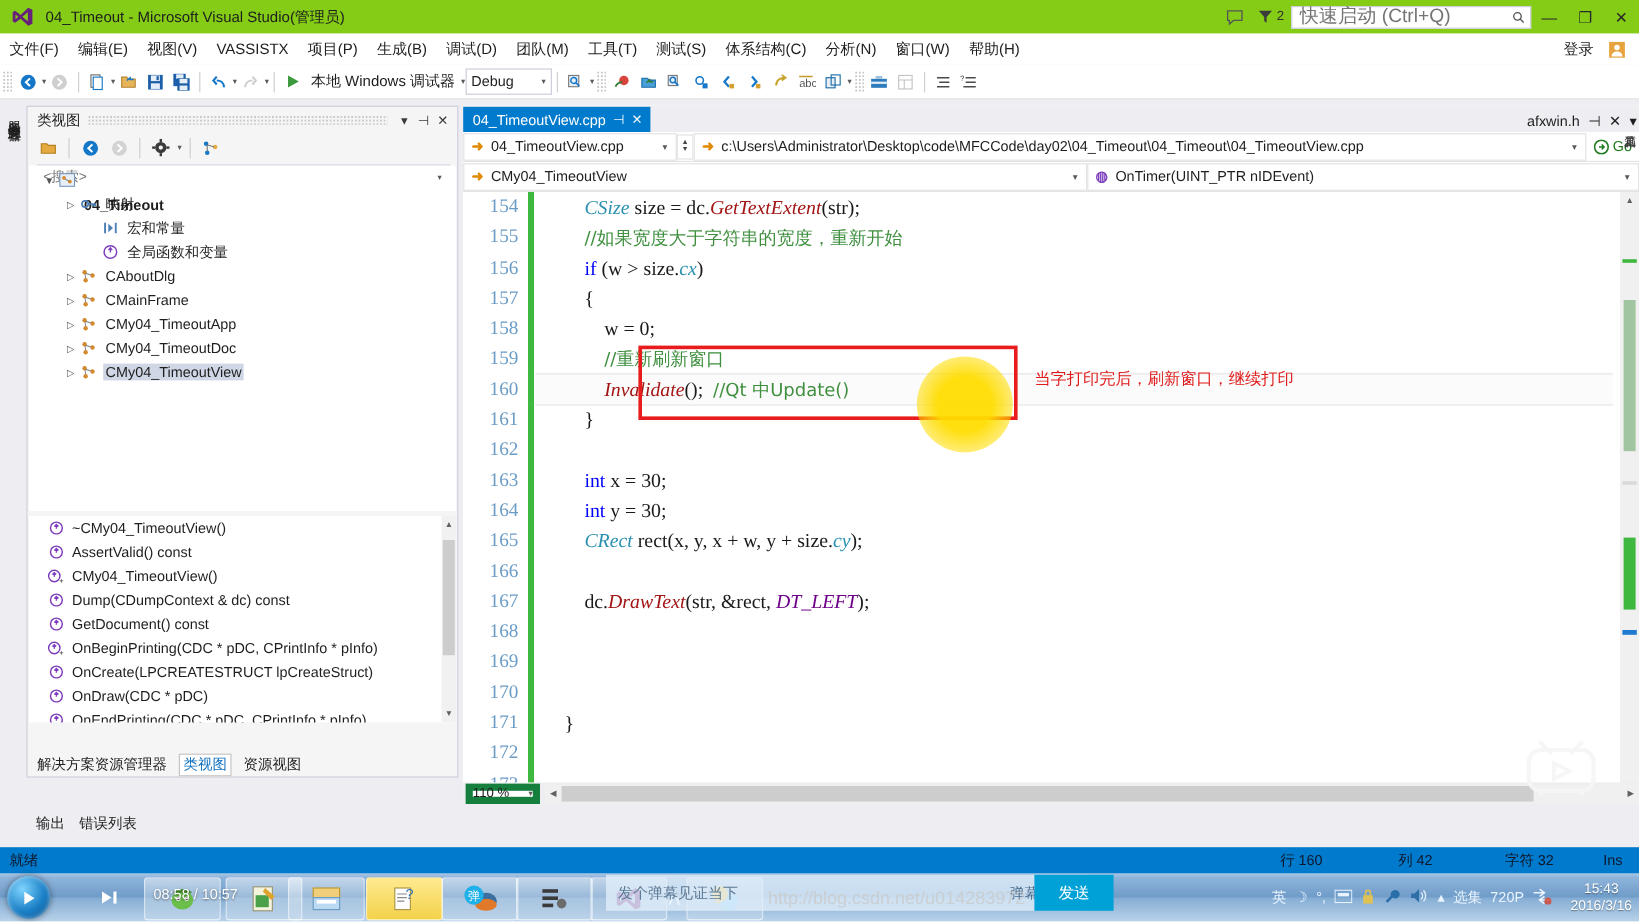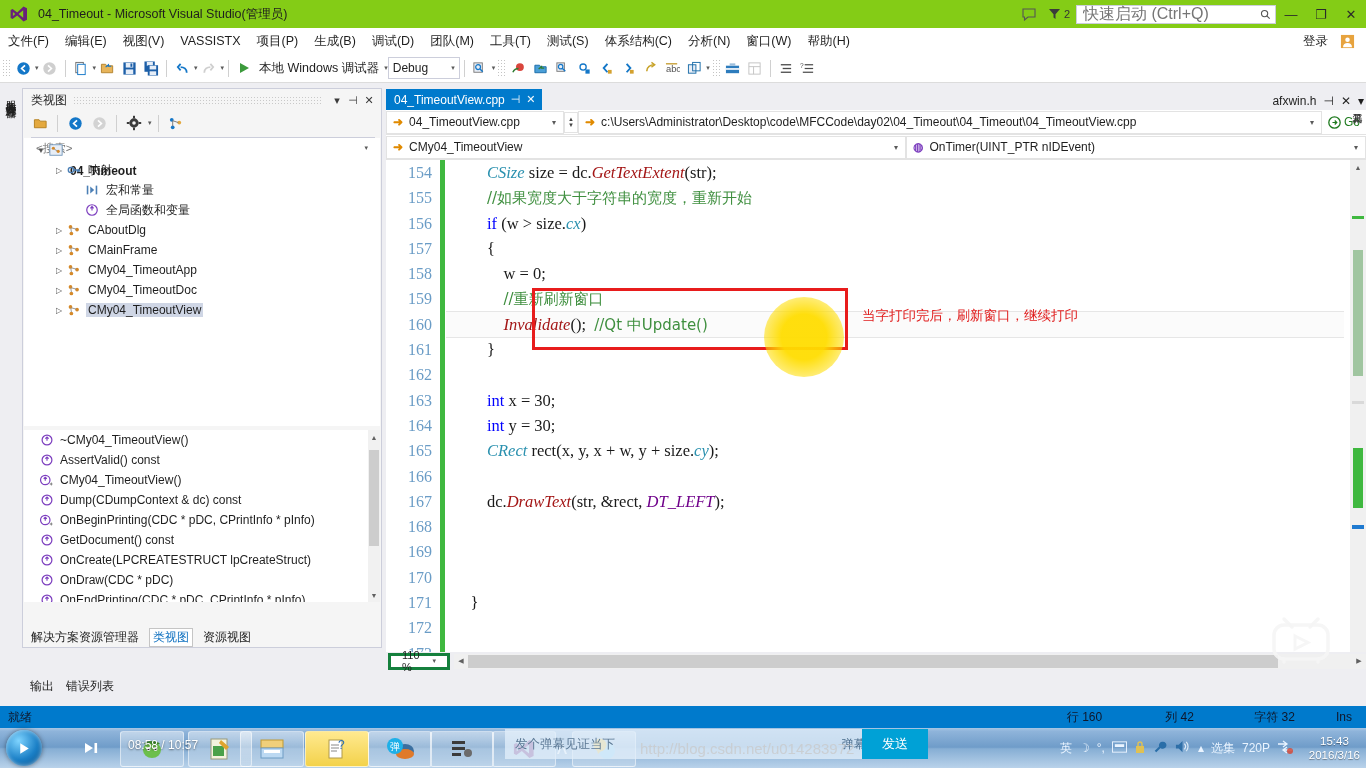--- a/index.html
+++ b/index.html
@@ -107,21 +107,21 @@
   .redbox { position:absolute; border:3px solid #e81c1c; box-sizing:border-box; }
   .hl-circle { position:absolute; border-radius:50%; background:radial-gradient(circle, rgba(255,221,0,.95) 40%, rgba(255,221,0,.55) 70%, rgba(255,221,0,0) 100%); }
   .annot { position:absolute; color:#e01b1b; font-family:"DejaVu Sans", sans-serif; font-size:13.5px; white-space:nowrap; }
 
   .vscroll { position:absolute; right:0; top:0; width:16px; height:100%; background:#f0f0f0; }
   .vscroll .vthumb { position:absolute; left:3px; width:10px; background:#a0c5a0; }
   .vscroll .vmark { position:absolute; left:2px; width:12px; height:3px; }
   .vscroll .vbtn { position:absolute; left:0; width:16px; height:15px; display:flex; align-items:center; justify-content:center; font-size:7px; color:#606060; }
 
   .editor-foot { position:absolute; left:386px; top:652px; right:0; height:18px; background:#eeeef2; display:flex; align-items:center; }
-  .zoomsel { width:62px; height:17px; border:3px solid #15803d; background:#fff; display:flex; align-items:center; justify-content:space-between; padding:0 11px; font-size:11px; margin-left:2px; box-sizing:border-box; }
+  .zoomsel { width:62px; height:17px; border:6px solid #15803d; background:#fff; display:flex; align-items:center; justify-content:space-between; padding:0 0; font-size:11px; margin-left:2px; box-sizing:border-box; }
   .hscroll { flex:1; height:15px; background:#f0f0f0; margin-left:4px; position:relative; }
   .hscroll .hthumb { position:absolute; left:14px; top:1px; height:13px; width:810px; background:#cdcdcd; }
   .hsbtn { position:absolute; top:0; width:14px; height:15px; display:flex; align-items:center; justify-content:center; font-size:7px; color:#606060; }
 
   
   .statusbar { position:absolute; left:0; top:706px; width:1366px; height:22px; background:#007acc; color:#0f172a; display:flex; align-items:center; font-size:12px; }
   .st-left { padding-left:8px; }
   .st-right { margin-left:auto; display:flex; align-items:center; }
   .st-cell { width:95px; text-align:center; }
   .st-ins { width:44px; text-align:center; }
@@ -604,36 +604,36 @@
             <span class="micon">
               <svg width="14" height="14" viewBox="0 0 16 16">
                 <circle cx="8" cy="8" r="5.6" fill="none" stroke="#7d3fbf" stroke-width="1.4"></circle>
                 <path d="M8 4.6v4.2M6.1 6.5 8 4.6l1.9 1.9" fill="none" stroke="#7d3fbf" stroke-width="1.3"></path>
               </svg>
             </span>
             <span>Dump(CDumpContext &amp; dc) const</span>
           </div>
           <div class="mrow">
             <span class="micon">
+              <svg width="14" height="14" viewBox="0 0 16 16">
+                <circle cx="8" cy="8" r="5.6" fill="none" stroke="#7d3fbf" stroke-width="1.4"></circle>
+                <path d="M8 4.6v4.2M6.1 6.5 8 4.6l1.9 1.9" fill="none" stroke="#7d3fbf" stroke-width="1.3"></path>
+              </svg>
+            </span>
+            <span>GetDocument() const</span>
+          </div>
+          <div class="mrow">
+            <span class="micon">
               <svg width="16" height="14" viewBox="0 0 18 16">
                 <circle cx="7" cy="8" r="5.4" fill="none" stroke="#7d3fbf" stroke-width="1.4"></circle>
                 <path d="M7 4.8v4M5.2 6.6 7 4.8l1.8 1.8" fill="none" stroke="#7d3fbf" stroke-width="1.3"></path>
                 <path d="M13.8 10.4 14.4 12 16 12.6 14.4 13.2 13.8 14.8 13.2 13.2 11.6 12.6 13.2 12 Z" fill="#6f6f6f"></path>
               </svg>
             </span>
             <span>OnBeginPrinting(CDC * pDC, CPrintInfo * pInfo)</span>
-          </div>
-          <div class="mrow">
-            <span class="micon">
-              <svg width="14" height="14" viewBox="0 0 16 16">
-                <circle cx="8" cy="8" r="5.6" fill="none" stroke="#7d3fbf" stroke-width="1.4"></circle>
-                <path d="M8 4.6v4.2M6.1 6.5 8 4.6l1.9 1.9" fill="none" stroke="#7d3fbf" stroke-width="1.3"></path>
-              </svg>
-            </span>
-            <span>GetDocument() const</span>
           </div>
           <div class="mrow">
             <span class="micon">
               <svg width="14" height="14" viewBox="0 0 16 16">
                 <circle cx="8" cy="8" r="5.6" fill="none" stroke="#7d3fbf" stroke-width="1.4"></circle>
                 <path d="M8 4.6v4.2M6.1 6.5 8 4.6l1.9 1.9" fill="none" stroke="#7d3fbf" stroke-width="1.3"></path>
               </svg>
             </span>
             <span>OnCreate(LPCREATESTRUCT lpCreateStruct)</span>
           </div>

